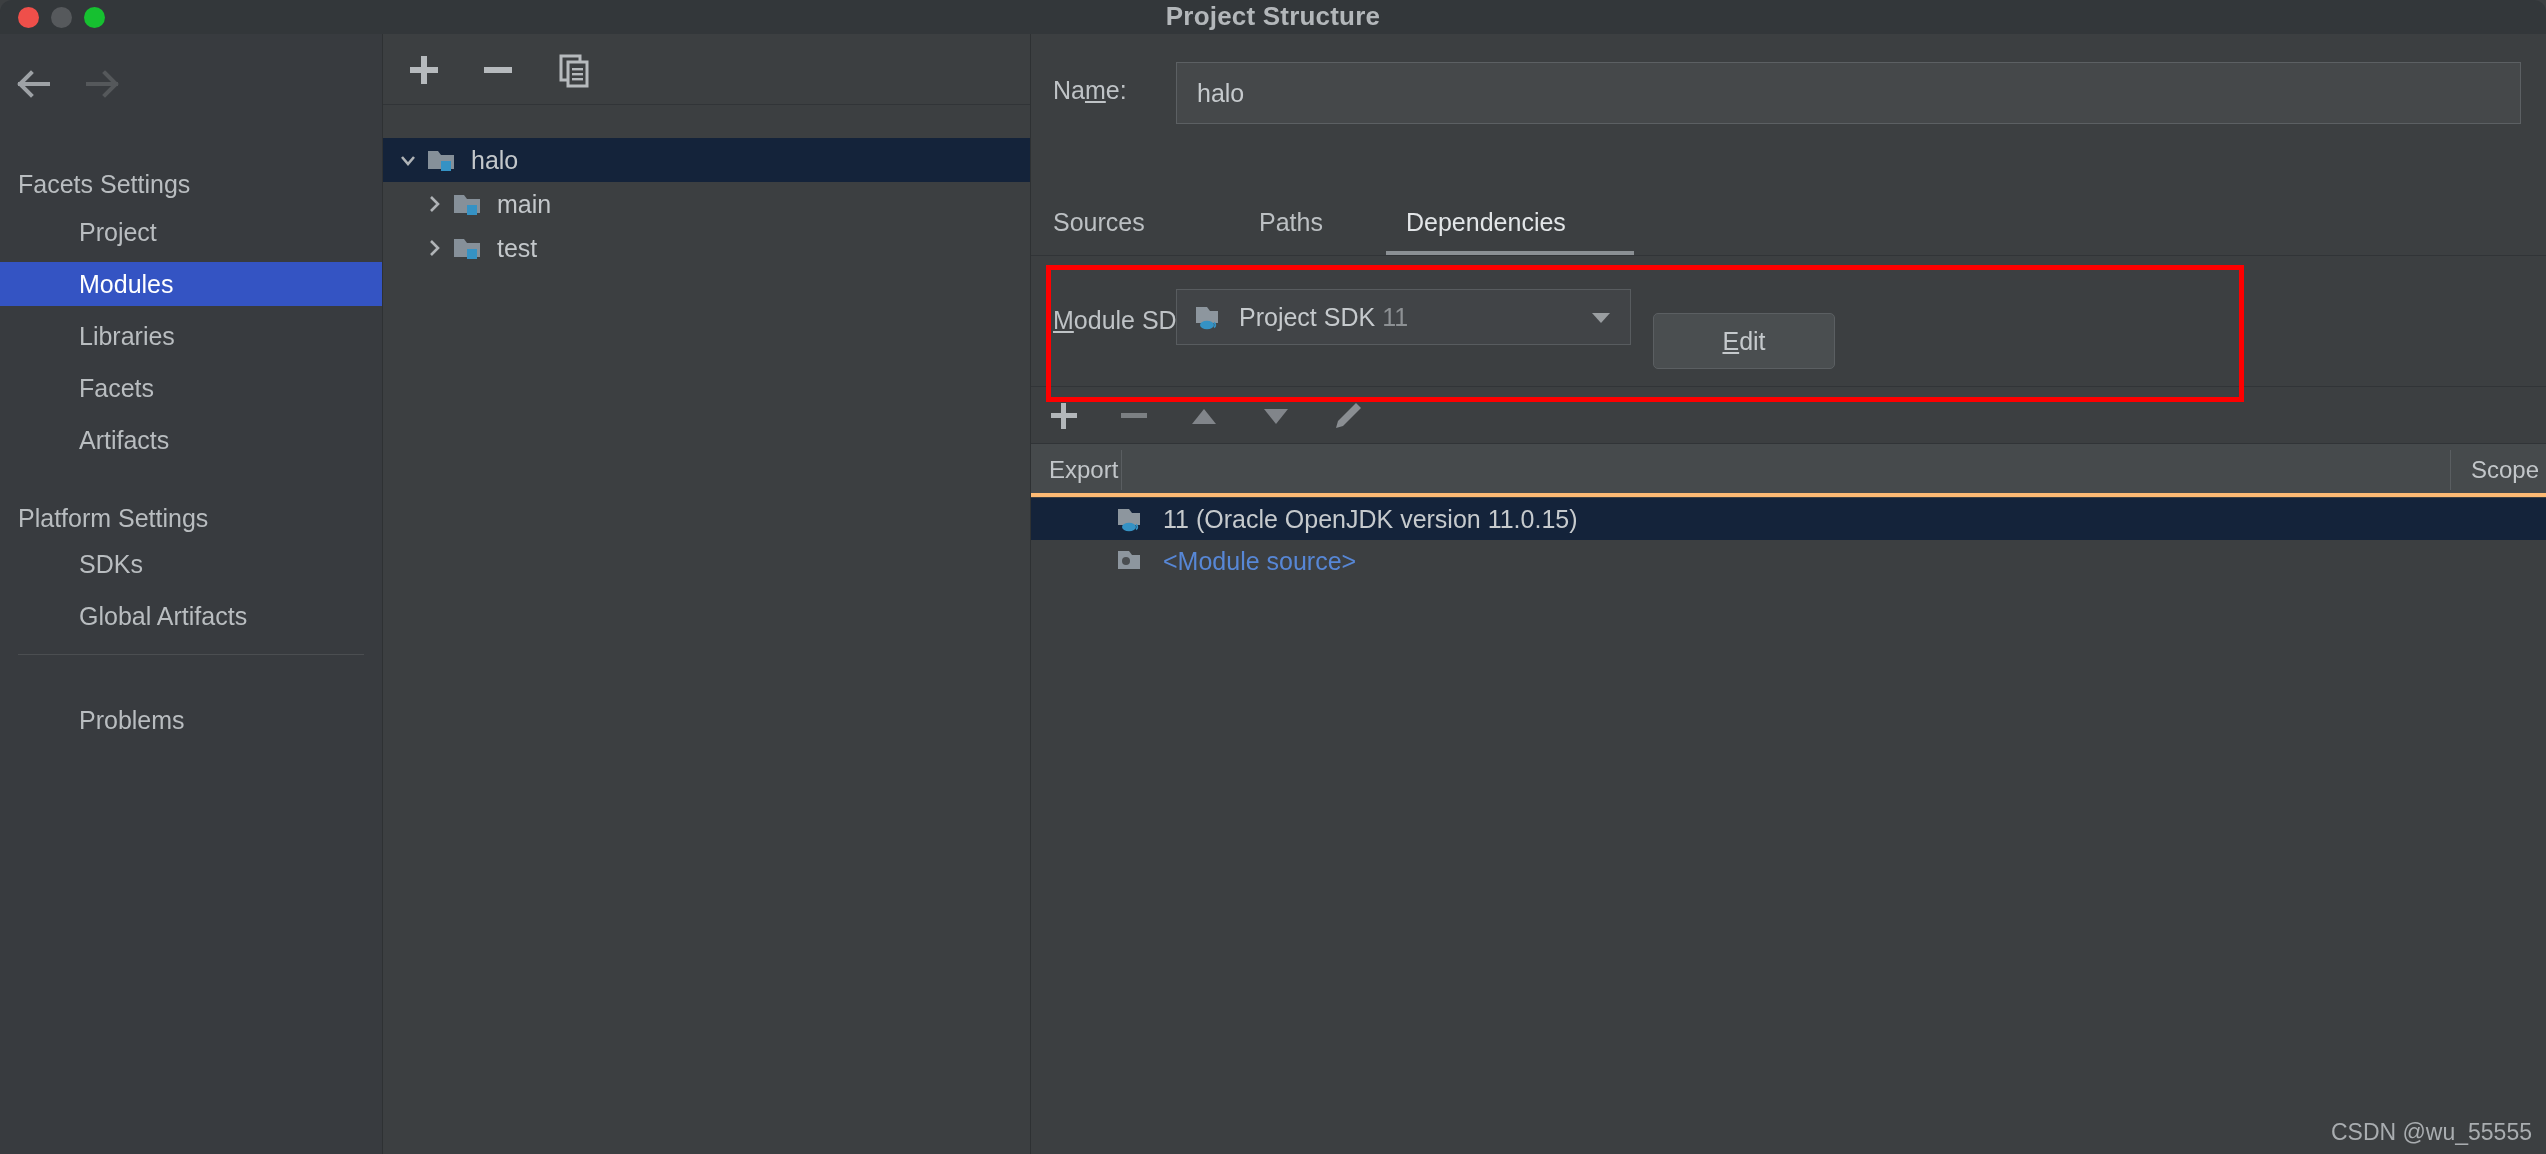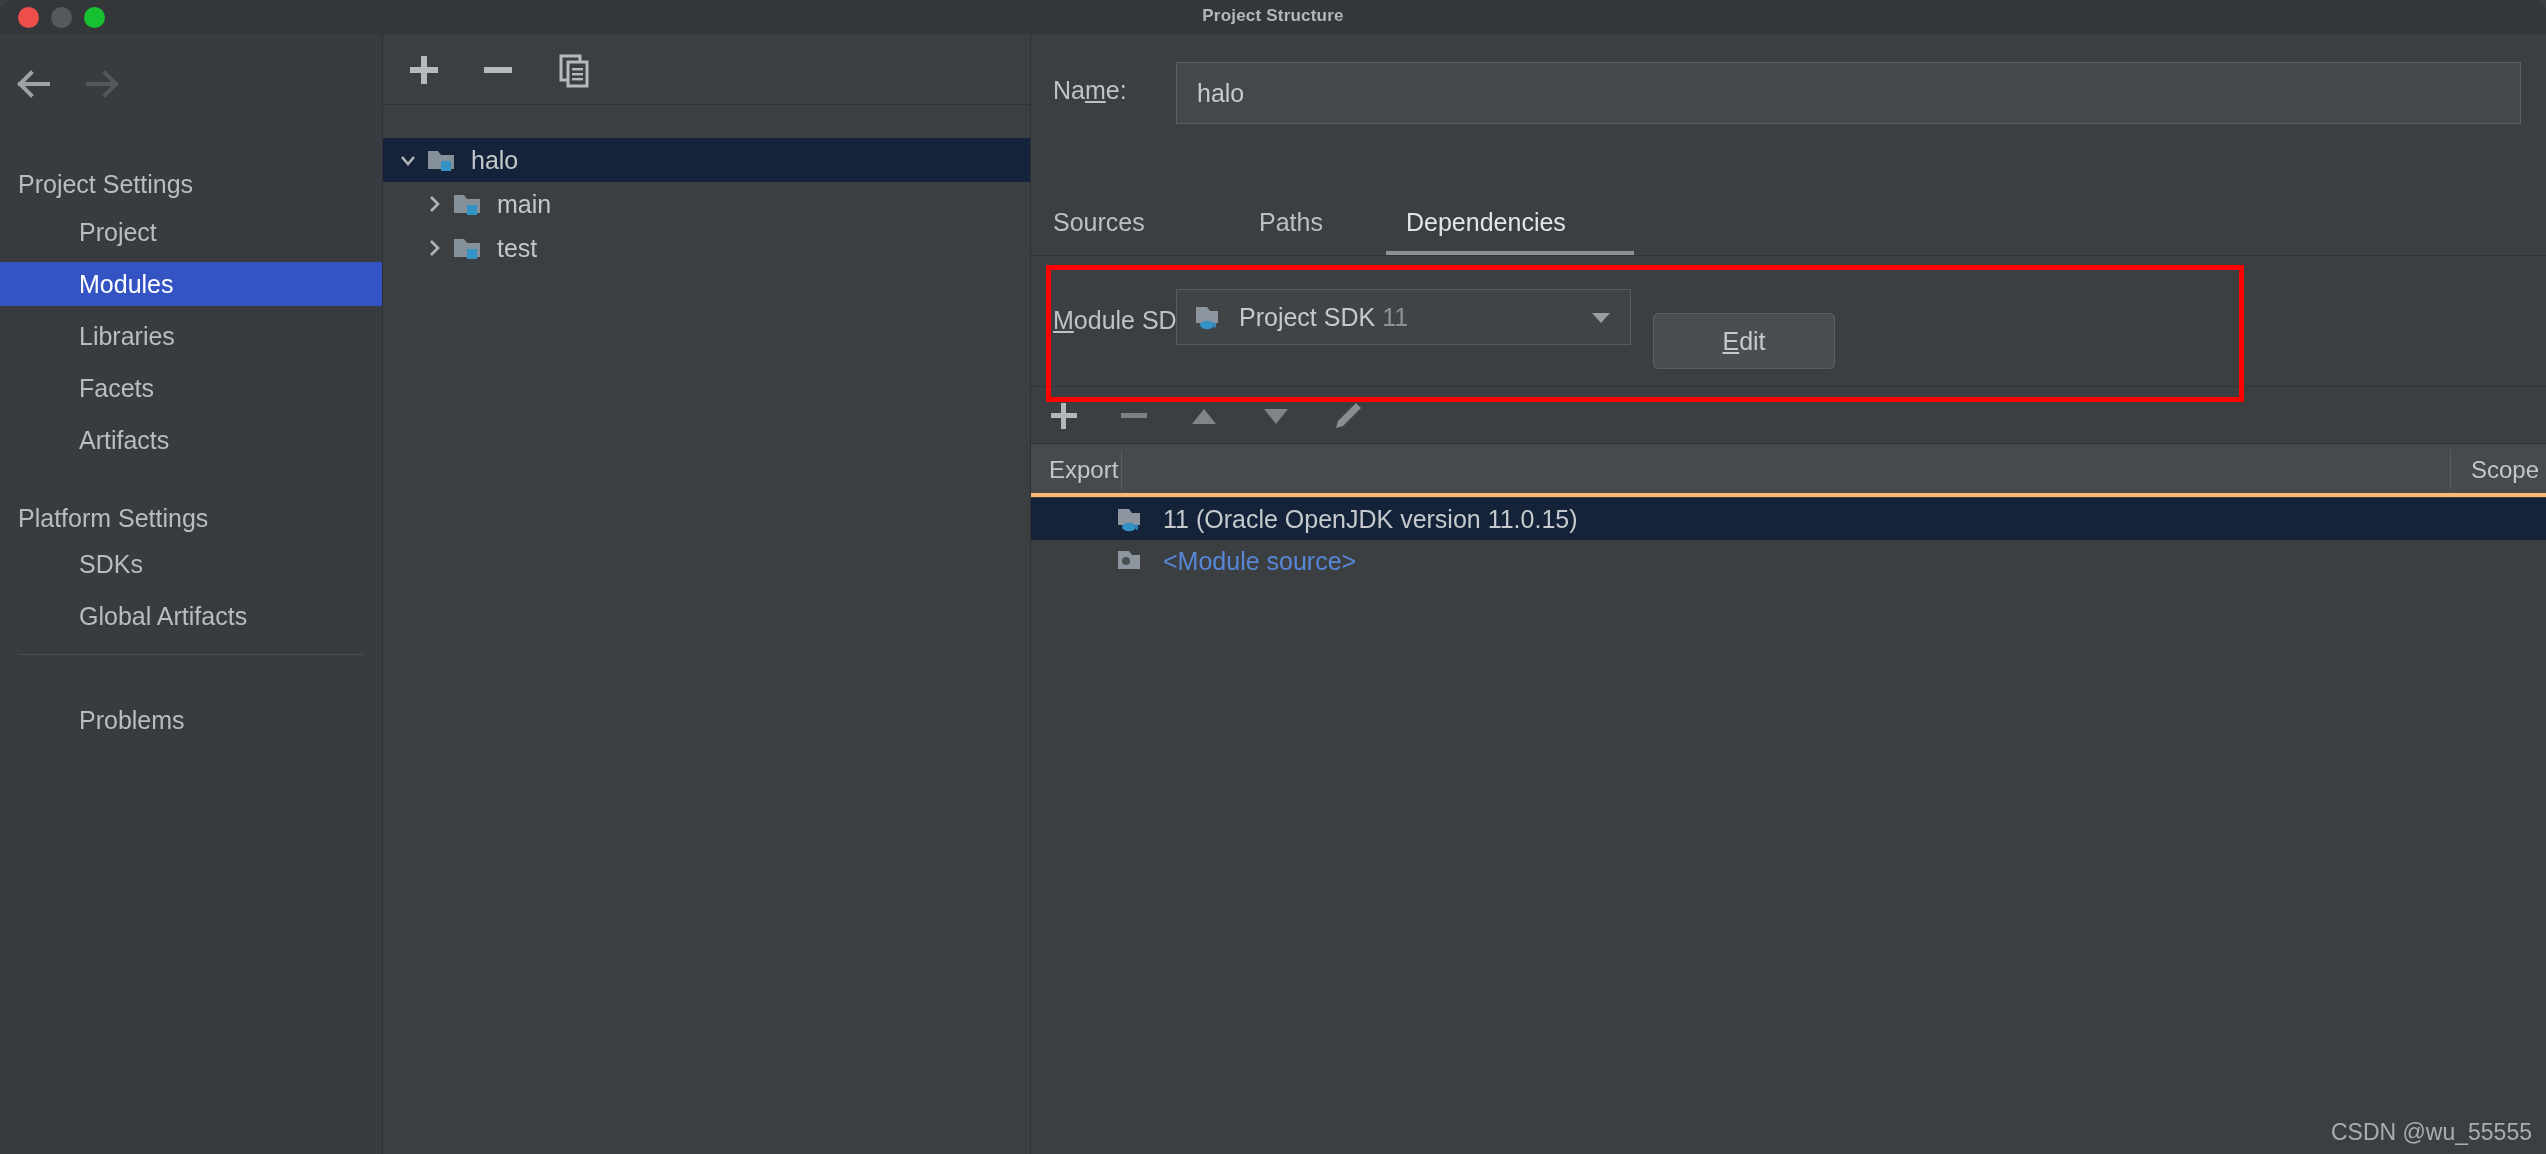--- a/index.html
+++ b/index.html
@@ -43,21 +43,21 @@
   .dot.close { background: #ef4f4a; }
   .dot.min   { background: #56595c; }
   .dot.zoom  { background: #16c030; }
   .window-title {
     position: absolute;
     left: 0; top: 0;
     width: 2546px;
     height: 34px;
     line-height: 32px;
     text-align: center;
-    font-size: 17px;
+    font-size: 26px;
     font-weight: bold;
     color: #b3b7ba;
     letter-spacing: 0.2px;
   }
 
   
   .sidebar {
     position: absolute;
     left: 0; top: 34px;
     width: 382px;
@@ -398,21 +398,21 @@
       <div class="navarrow fwd">
         <svg viewBox="0 0 52 52" width="52" height="52">
           <g stroke="#55585b" stroke-width="4" fill="none" stroke-linecap="square">
             <line x1="12" y1="26" x2="40" y2="26"></line>
             <polyline points="29,15 40,26 29,37"></polyline>
           </g>
         </svg>
       </div>
     </div>
 
-    <div class="sec-head a">Project Settings</div>
+    <div class="sec-head a">Facets Settings</div>
 
     <div class="nav-item" style="top:176px">
       <span>Project</span>
     </div>
     <div class="nav-item selected" style="top:228px">
       <span>Modules</span>
     </div>
     <div class="nav-item" style="top:280px">
       <span>Libraries</span>
     </div>

